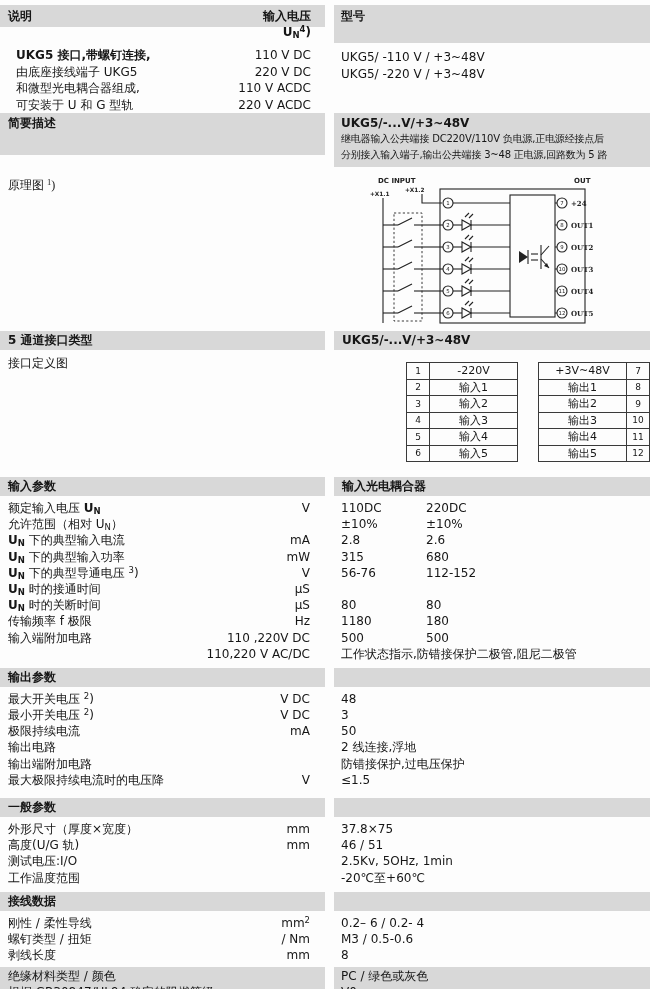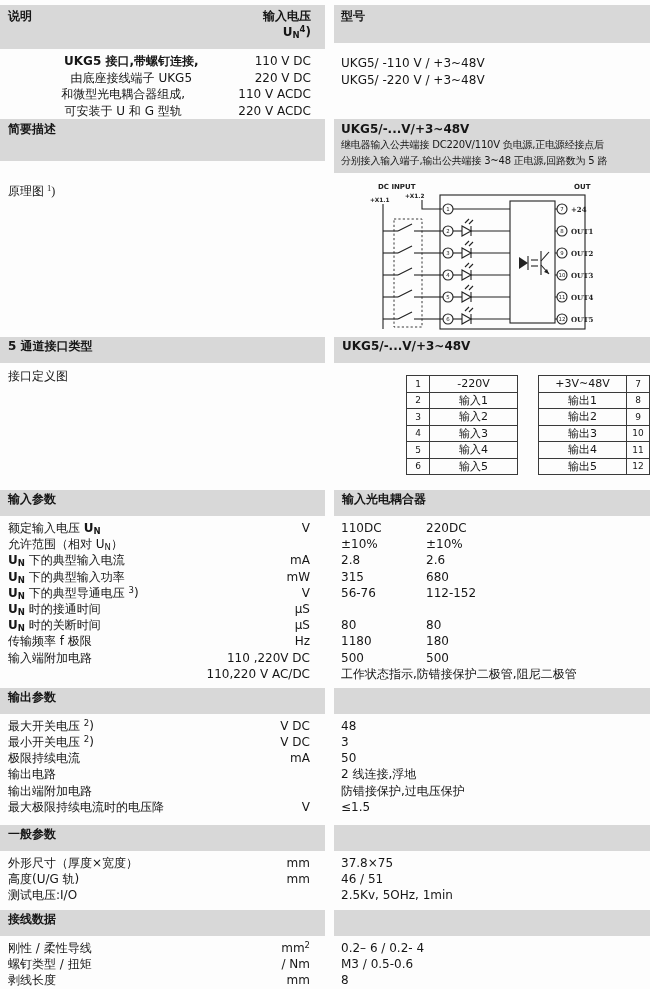--- a/index.html
+++ b/index.html
@@ -7,28 +7,28 @@
     width:650px;height:989px;background:#fdfdfd;overflow:hidden;
     font-family:"DejaVu Sans","Liberation Sans",sans-serif;
     color:#161616;font-size:12px;
     -webkit-font-smoothing:antialiased;
   }
   .page{width:650px;padding-top:5px;box-sizing:border-box;}
   .row{display:flex;}
   .cl{width:325px;box-sizing:border-box;flex:none;}
   .cr{width:316px;margin-left:9px;box-sizing:border-box;flex:none;}
   .bar{background:#d8d8d8;}
-  .hbar{height:26px;line-height:19px;font-weight:bold;padding-left:8px;box-sizing:border-box;}
+  .hbar{height:19px;line-height:19px;font-weight:bold;padding-left:8px;box-sizing:border-box;}
   sub{font-size:8.5px;line-height:0;vertical-align:-2px;}
   sup{font-size:8.5px;line-height:0;vertical-align:4px;}
   
-  .tophead{height:44px;box-sizing:border-box;padding:3px 14px 0 8px;display:flex;justify-content:space-between;font-weight:bold;}
+  .tophead{height:22px;box-sizing:border-box;padding:3px 14px 0 8px;display:flex;justify-content:space-between;font-weight:bold;}
   .tophead .r{text-align:right;line-height:16px;}
   .trow{display:flex;height:16.5px;line-height:16.5px;}
-  .trow .lab{flex:1;padding-left:8px;white-space:nowrap;text-align:center;}
+  .trow .lab{flex:1;padding-left:16px;white-space:nowrap;}
   .trow .val{padding-right:14px;text-align:left;white-space:nowrap;}
   .modelhead{height:38px;box-sizing:border-box;padding:3px 12px 0 7px;font-weight:bold;}
   .models{padding:2px 0 8px 7px;line-height:17px;}
   
   .briefbar{height:42px;box-sizing:border-box;padding:2px 8px 0 8px;font-weight:bold;}
   .briefbox{box-sizing:border-box;padding:2px 5px 4px 7px;}
   .briefbox .t{font-weight:bold;line-height:16px;}
   .briefbox .l{font-size:10px;line-height:16px;white-space:nowrap;letter-spacing:-0.2px;}
   .schlabel{padding:10px 0 0 8px;font-family:Liberation Serif, serif;}
   
@@ -464,20 +464,27 @@
       </div>
     <div class="cr pvals"><span>46 / 51</span></div>
   </div>
   <div class="row">
     <div class="cl prow">
         <span class="lab">测试电压:I/O</span>
         <span class="unit"></span>
       </div>
     <div class="cr pvals"><span>2.5Kv, 5OHz, 1min</span></div>
   </div>
+  <div class="row">
+    <div class="cl prow">
+        <span class="lab">工作温度范围</span>
+        <span class="unit"></span>
+      </div>
+    <div class="cr pvals"><span>-20℃至+60℃</span></div>
+  </div>
 
   <div class="secgap6"></div>
 
   <div class="row">
     <div class="cl bar hbar"><span>接线数据</span></div>
     <div class="cr bar hbar"></div>
   </div>
   <div class="secgap4"></div>
   <div class="row">
     <div class="cl prow">

